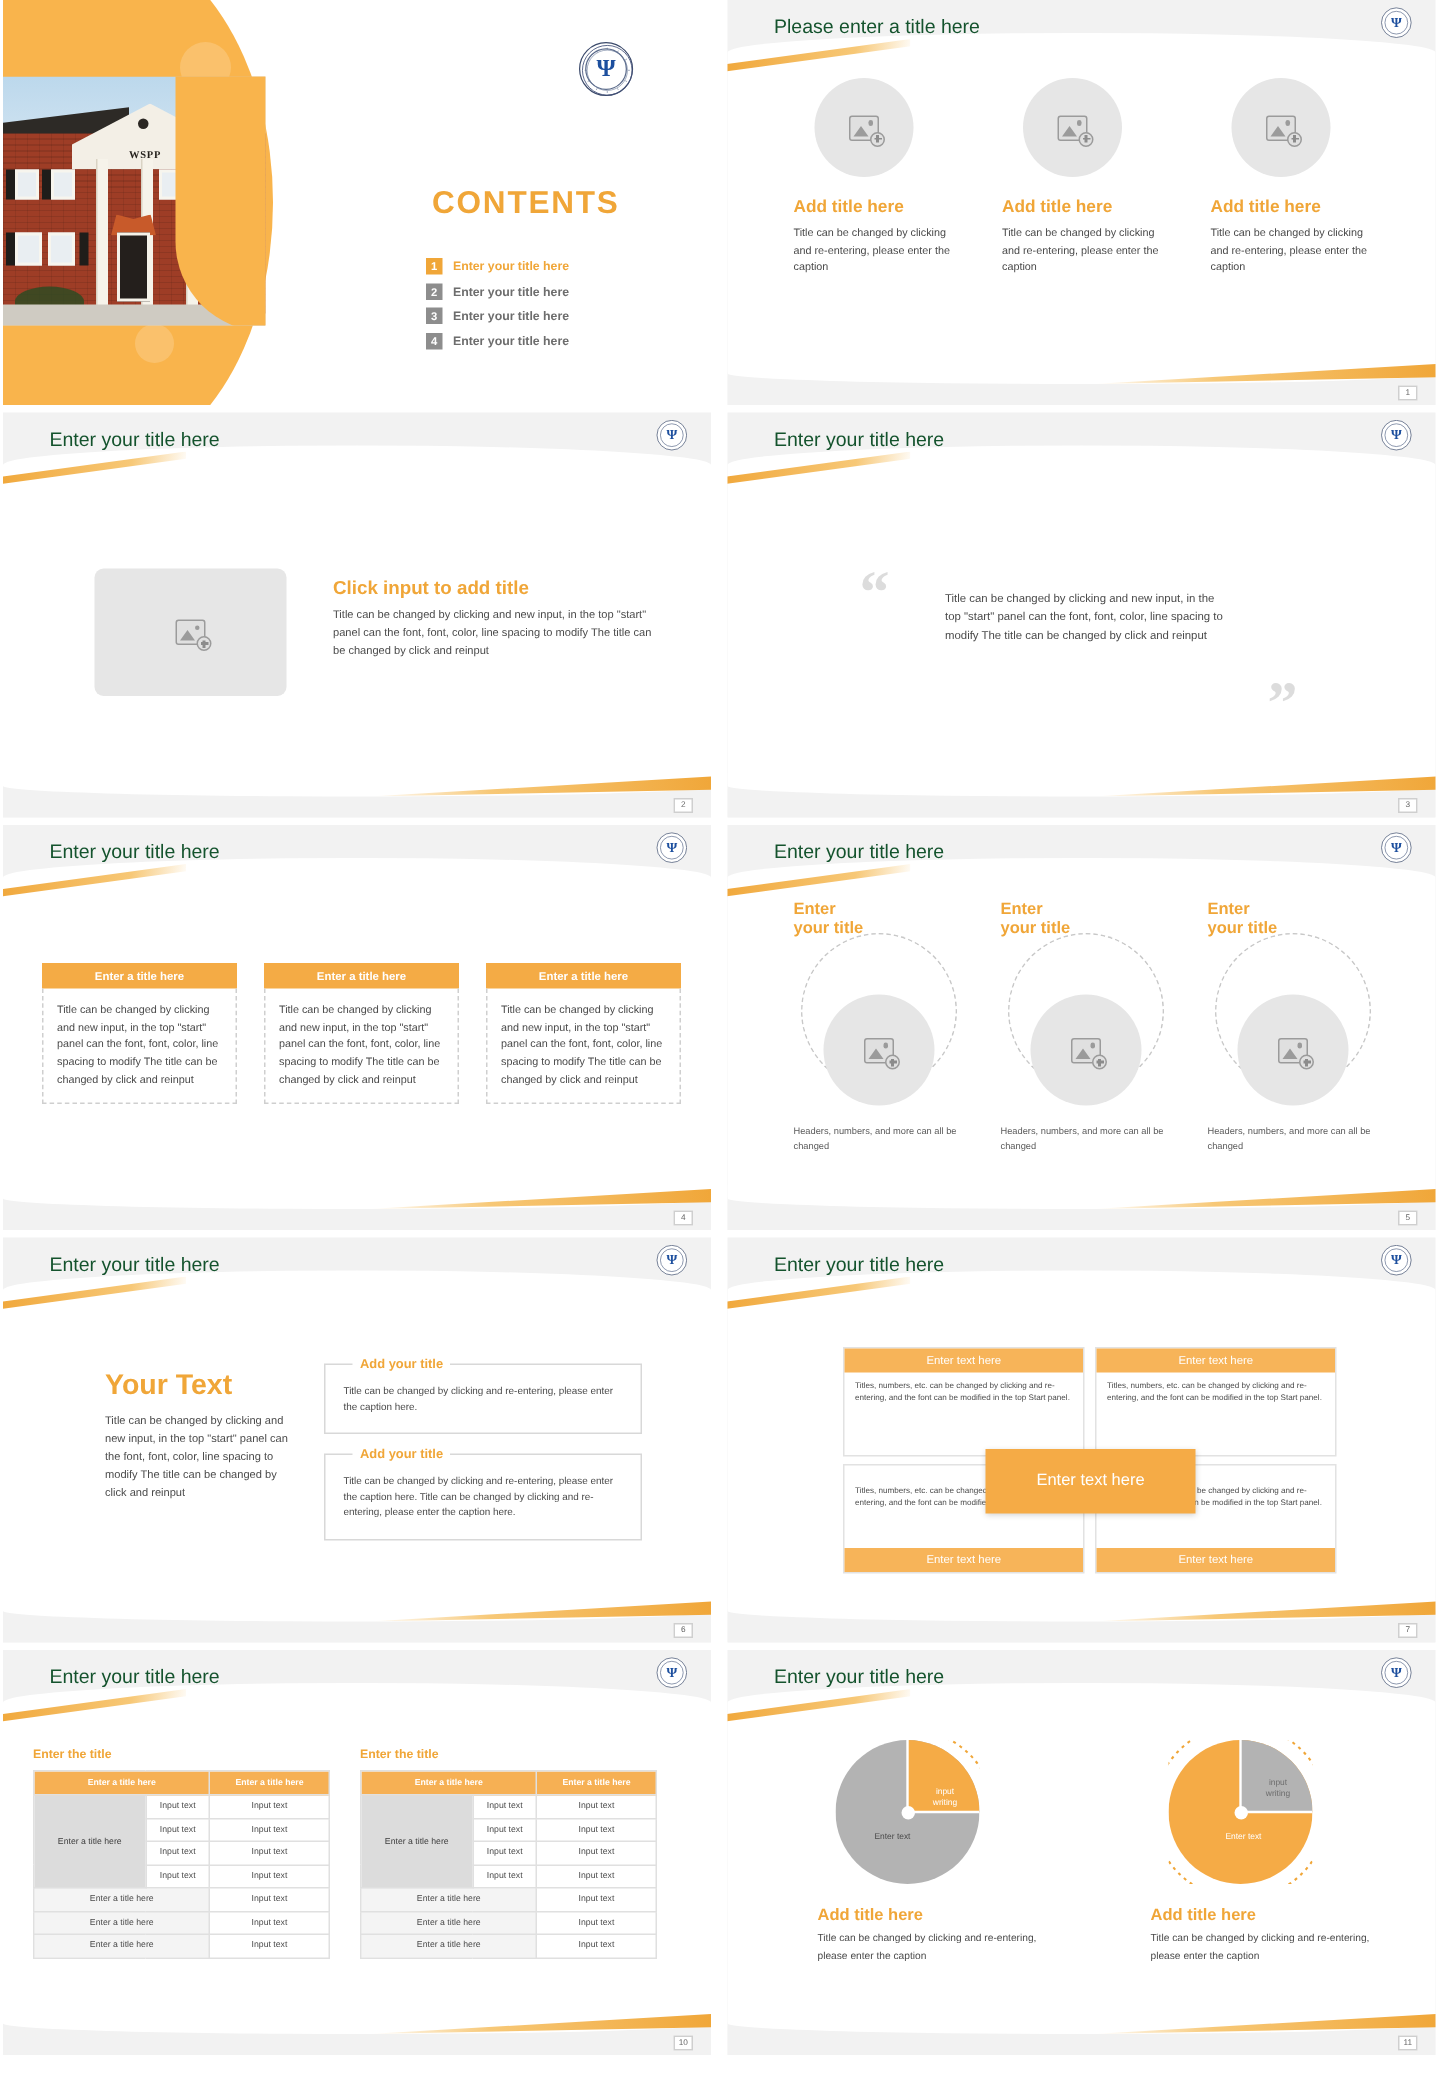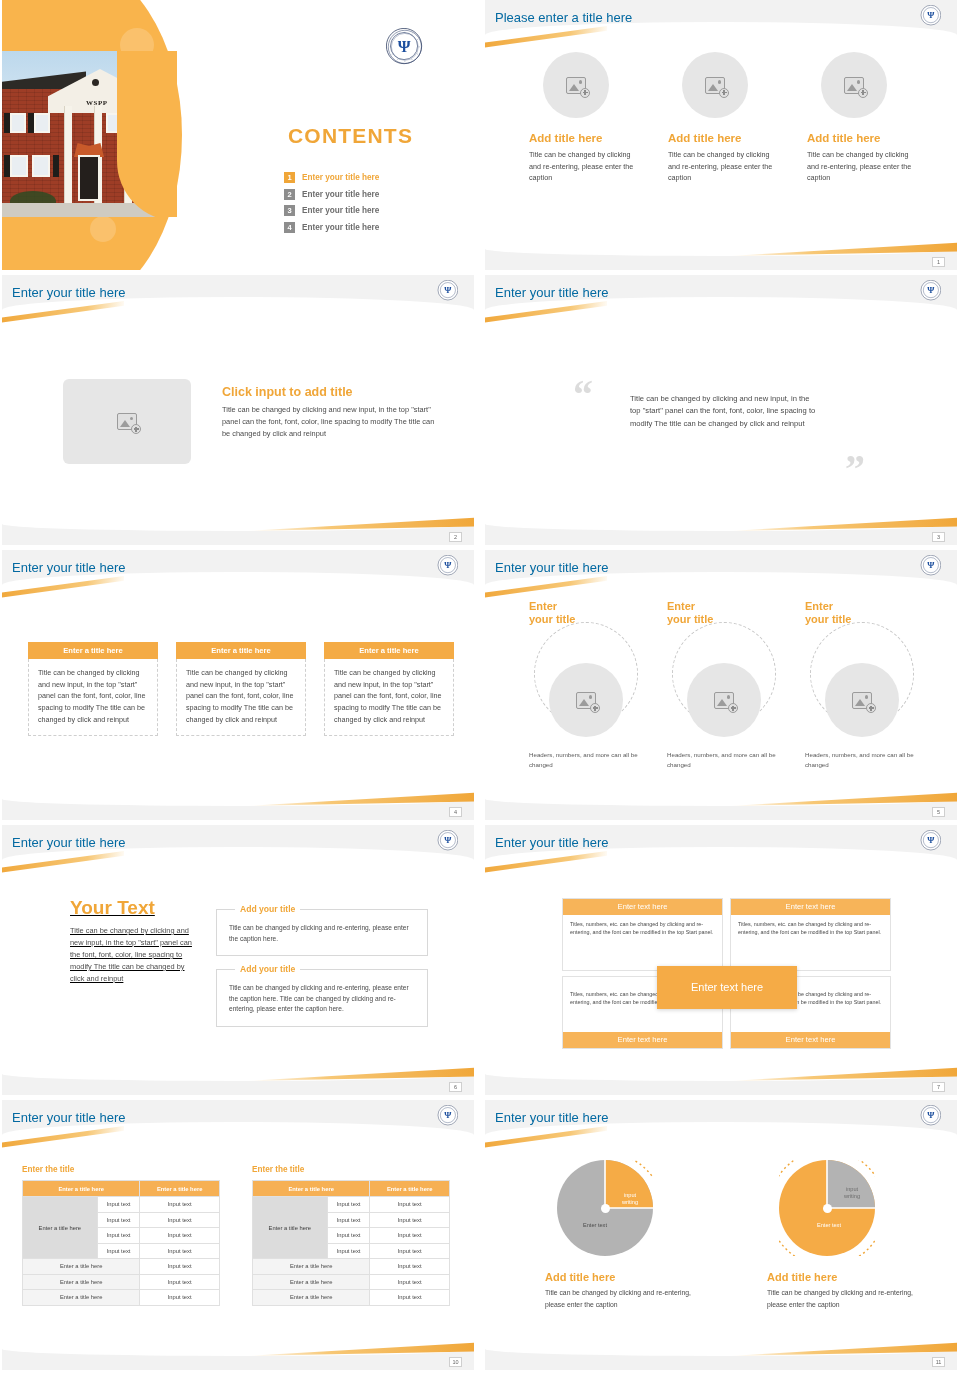--- a/index.html
+++ b/index.html
@@ -72,21 +72,21 @@
 
   .ts-right { position:absolute; left:232px; top:0; width:240px; height:270px; }
   .ts-seal { position:absolute; left:152px; top:28px; transform:scale(.82); transform-origin:top left;}
   .ts-contents { position:absolute; left:54px; top:124px; font:bold 21px "Liberation Sans",sans-serif; color:#f0a638; letter-spacing:1.2px;}
   .toc { position:absolute; left:50px; top:172px; }
   .toc-row { display:flex; align-items:center; margin-bottom:5.5px; }
   .toc-num { width:11px; height:11px; font:bold 7.5px/11px "Liberation Sans",sans-serif; text-align:center; color:#fff; background:#8d8d8d; margin-right:7px;}
   .toc-row.active .toc-num { background:#f0a638; }
   .toc-lbl { font:bold 8.2px "Liberation Sans",sans-serif; color:#6d6d6d; }
   .toc-row.active .toc-lbl { color:#f0a638; }
-  .c-title { position:absolute; left:10px; top:10px; font:13px "Liberation Sans",sans-serif; color:#0369a1; }
+  .c-title { position:absolute; left:31px; top:10px; font:13px "Liberation Sans",sans-serif; color:#14532d; }
   .c-seal { position:absolute; right:16px; top:5px; transform:scale(.46); transform-origin:top right;}
   .c-body {
     position:absolute; left:0; top:22px; width:472px; height:229px;
     background:#ffffff;
     border-radius: 100% 100% 0 0 / 26px 26px 0 0;
   }
   .c-body-bottom {
     position:absolute; left:0; bottom:0; width:472px; height:22px; background:#f2f2f2;
   }
   .c-body-bottom-curve{
@@ -153,42 +153,42 @@
 
   
   .s6-wrap { position:absolute; left:44px; top:50px; width:390px; display:flex; gap:24px;}
   .s6-col { width:114px; text-align:left; position:relative; }
   .s6-h { font:bold 11px/1.2 "Liberation Sans",sans-serif; color:#f0a638; position:relative; z-index:3;}
   .s6-ring { width:104px;height:104px;border-radius:50%;border:1px dashed #c8c8c8; position:absolute; left:5px; top:22px;}
   .s6-circ { width:74px;height:74px;border-radius:50%;background:#e6e6e6;margin:37px auto 0;display:flex;align-items:center;justify-content:center;position:relative;z-index:2;}
   .s6-cap { margin-top:13px; font-size:6.2px; color:#5a5a5a; line-height:1.5;}
 
   
-  .s7-left { position:absolute; left:68px; top:72px; width:122px;text-decoration:underline; }
+  .s7-left { position:absolute; left:68px; top:88px; width:122px; }
   .s7-big { font:bold 19px "Liberation Sans",sans-serif; color:#f0a638; }
   .s7-p { margin-top:6px; font-size:7.4px; }
   .s7-boxes { position:absolute; left:214px; top:84px; width:212px; }
   .s7-box { border:1px solid #d8d8d8; padding:13px 12px 11px; margin-bottom:13px; position:relative; }
   .s7-box-h { position:absolute; left:18px; top:-6px; background:#fff; padding:0 5px;
               font:bold 8.6px "Liberation Sans",sans-serif; color:#f0a638; }
   .s7-box-p { font-size:6.6px; color:#4a4a4a; line-height:1.6; }
 
   
   .s8-grid { position:absolute; left:77px; top:73px; width:330px; }
   .s8-rowtop { display:flex; gap:7px; }
   .s8-cell { width:161px; background:#fff; border:1px solid #e2e2e2; }
   .s8-bar { height:16px; background:#f7b459; color:#fff; font:7.6px/16px "Liberation Sans",sans-serif; text-align:center;}
   .s8-txt { padding:6px 7px 0; font-size:5.4px; color:#4a4a4a; line-height:1.45; min-height:55px;}
   .s8-txt.btm { padding:14px 7px 6px; }
   .s8-mid { position:absolute; left:95px; top:68px; width:140px; height:43px; background:#f5ab46;
             color:#fff; font:11px/43px "Liberation Sans",sans-serif; text-align:center;
             box-shadow:0 1px 4px rgba(0,0,0,.18); }
 
   
-  .s9-wrap { position:absolute; left:20px; top:65px; display:flex; gap:32px; }
+  .s9-wrap { position:absolute; left:20px; top:65px; display:flex; gap:20px; }
   .s9-unit { width:198px; }
   .s9-h { font:bold 8.2px "Liberation Sans",sans-serif; color:#f0a638; margin-bottom:6px; }
   table.t9 { border-collapse:collapse; width:198px; font-size:5.8px; color:#4a4a4a; }
   table.t9 td { border:1px solid #e0e0e0; height:15.5px; text-align:center; }
   table.t9 td.hd { background:#f6b054; color:#fff; font-weight:bold; height:16px; }
   table.t9 td.gray { background:#dcdcdc; color:#3d3d3d; }
   table.t9 td.lite { background:#f4f4f4; }
 
   
   .s10-wrap { position:absolute; left:60px; top:60px; display:flex; gap:62px; }

